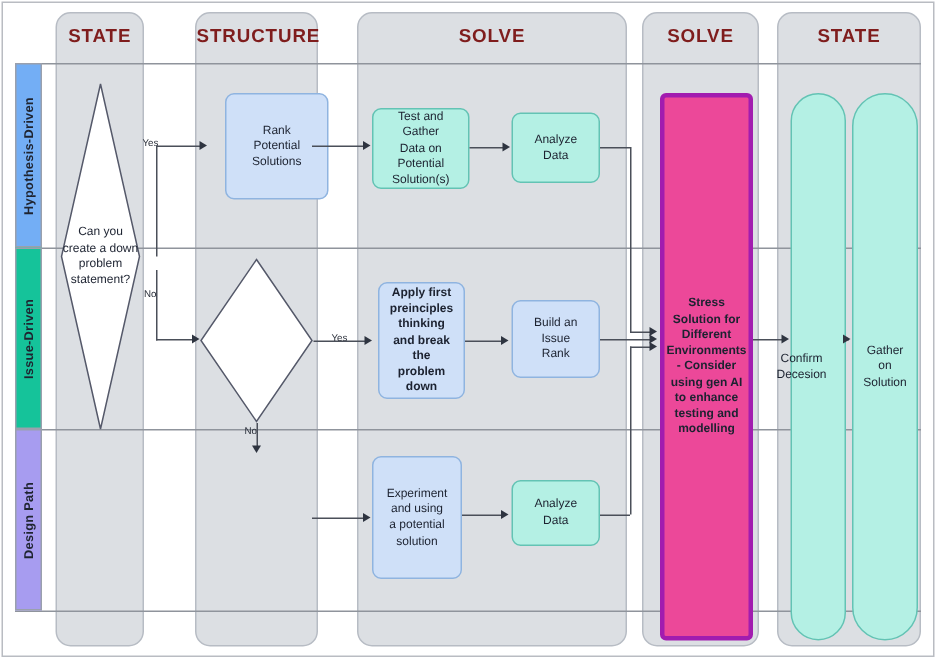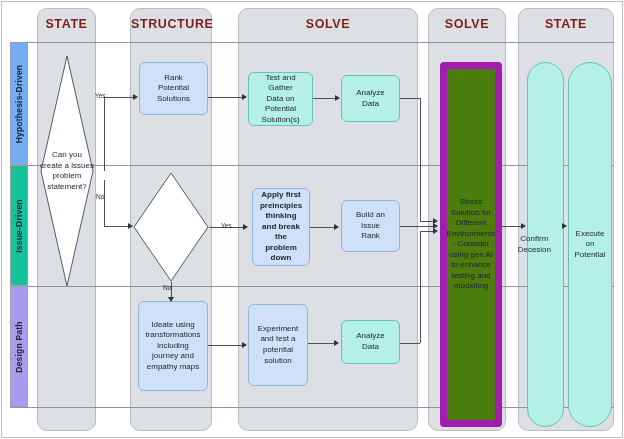--- a/index.html
+++ b/index.html
@@ -91,23 +91,24 @@
     background:#b4f0e4;
     border:1px solid #63c3b4;
     border-radius:6px;
   }
   .node.pill{
     background:#b4f0e4;
     border:1px solid #63c3b4;
     border-radius:22px;
   }
   .node.bigmint{
-    background:#4d7c0f;
-    border:7px solid #a21caf;
+    background:#ec4899;
+    border:3px solid #a21caf;
     border-radius:4px;
+    font-weight:bold;
   }
 
   
   .diamond{
     position:absolute;
   }
   .diamond svg{display:block;}
   .diamond .dtext{
     position:absolute;
     left:0;right:0;
@@ -182,24 +183,24 @@
     <span>Issue-Driven</span>
   </div>
   <div class="lane-chip" style="left:10px;top:286px;width:18px;height:121px;background:#a79cf0;">
     <span>Design Path</span>
   </div>
 
   <div class="diamond" style="left:40px;top:55px;width:54px;height:232px;">
     <svg width="54" height="232" viewBox="0 0 54 232">
       <polygon points="27,1 53,116 27,231 1,116" fill="#ffffff" stroke="#55596a" stroke-width="1"></polygon>
     </svg>
-    <div class="dtext" style="top:116px;">Can you create a issues problem statement?</div>
-  </div>
-
-  <div class="node blue" style="left:139px;top:62px;width:69px;height:53px;">
+    <div class="dtext" style="top:116px;">Can you create a down problem statement?</div>
+  </div>
+
+  <div class="node blue" style="left:150px;top:62px;width:69px;height:71px;">
     <span>Rank Potential Solutions</span>
   </div>
 
   <div class="node mint" style="left:248px;top:72px;width:65px;height:54px;">
     <span>Test and Gather Data on Potential Solution(s)</span>
   </div>
 
   <div class="node mint" style="left:341px;top:75px;width:59px;height:47px;">
     <span>Analyze Data</span>
   </div>
@@ -211,42 +212,39 @@
   </div>
 
   <div class="node blue" style="left:252px;top:188px;width:58px;height:78px;font-weight:bold;">
     <span>Apply first preinciples thinking and break the problem down</span>
   </div>
 
   <div class="node blue" style="left:341px;top:200px;width:59px;height:52px;">
     <span>Build an Issue Rank</span>
   </div>
 
-  <div class="node blue" style="left:138px;top:301px;width:70px;height:90px;">
-    <span>Ideate using transformations including journey and empathy maps</span>
-  </div>
 
   <div class="node blue" style="left:248px;top:304px;width:60px;height:82px;">
-    <span>Experiment and test a potential solution</span>
+    <span>Experiment and using a potential solution</span>
   </div>
 
   <div class="node mint" style="left:341px;top:320px;width:59px;height:44px;">
     <span>Analyze Data</span>
   </div>
 
   <div class="node bigmint" style="left:440px;top:62px;width:62px;height:365px;padding:0 4px;">
     <span>Stress Solution for Different Environments - Consider using gen AI to enhance testing and modelling</span>
   </div>
 
   <div class="node pill" style="left:527px;top:62px;width:37px;height:365px;justify-content:flex-end;">
     <span>Confirm Decesion</span>
   </div>
 
   <div class="node pill" style="left:568px;top:62px;width:44px;height:365px;">
-    <span>Execute on Potential</span>
+    <span>Gather on Solution</span>
   </div>
 
   <div class="vline" style="left:104px;top:98px;height:73px;"></div>
   <div class="hline" style="left:104px;top:97px;width:31px;"></div>
   <div class="arrow" style="left:133px;top:94px;"></div>
   <div class="edge-label" style="left:95px;top:92px;">Yes</div>
 
   <div class="vline" style="left:104px;top:180px;height:47px;"></div>
   <div class="hline" style="left:104px;top:226px;width:25px;"></div>
   <div class="arrow" style="left:128px;top:223px;"></div>

